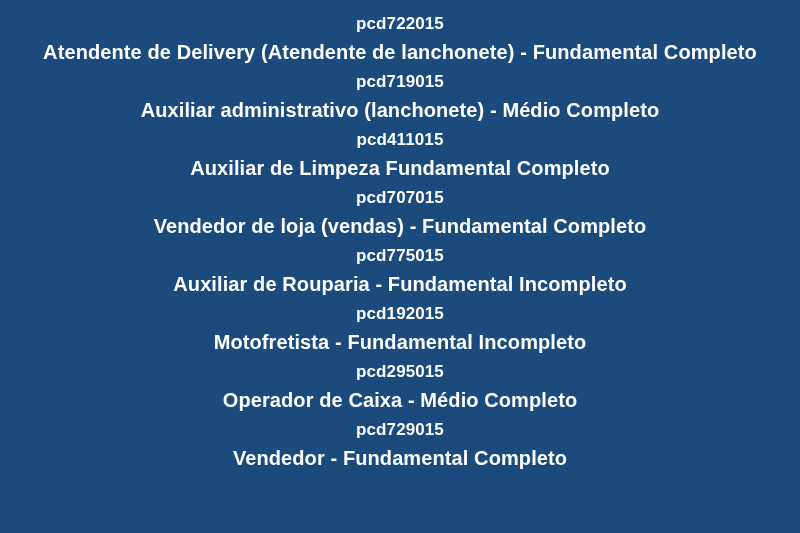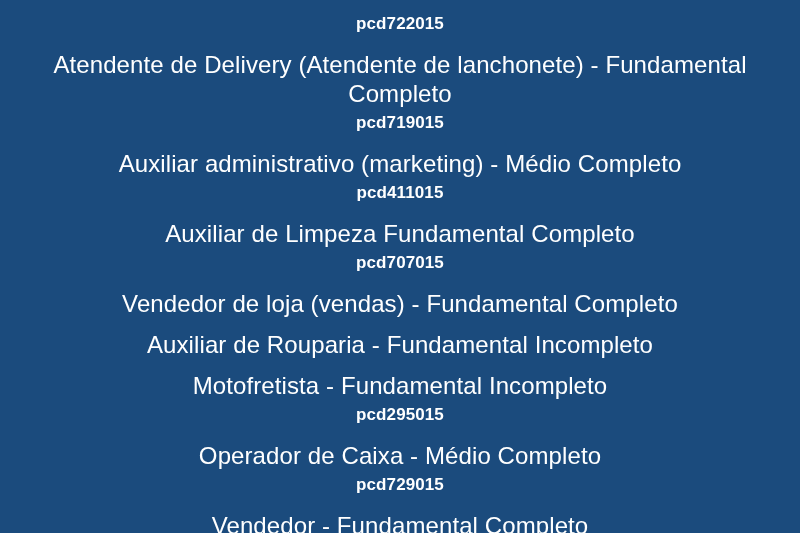--- a/index.html
+++ b/index.html
@@ -29,45 +29,46 @@
     text-align: center;
     width: 100%;
     line-height: 29px;
     letter-spacing: 0.1px;
   }
   .code {
     font-size: 17px;
     font-weight: 700;
   }
   .job {
-    font-size: 24px;
-    font-weight: 400;
-    margin-top: 12px;
+    font-size: 20px;
+    font-weight: 700;
   }
 </style>
 </head>
 <body>
 
 <div class="page">
 
   <div class="line code">pcd722015</div>
   <div class="line job">Atendente de Delivery (Atendente de lanchonete) - Fundamental Completo</div>
 
   <div class="line code">pcd719015</div>
-  <div class="line job">Auxiliar administrativo (marketing) - Médio Completo</div>
+  <div class="line job">Auxiliar administrativo (lanchonete) - Médio Completo</div>
 
   <div class="line code">pcd411015</div>
   <div class="line job">Auxiliar de Limpeza Fundamental Completo</div>
 
   <div class="line code">pcd707015</div>
   <div class="line job">Vendedor de loja (vendas) - Fundamental Completo</div>
 
+  <div class="line code">pcd775015</div>
   <div class="line job">Auxiliar de Rouparia - Fundamental Incompleto</div>
 
 
+  <div class="line code">pcd192015</div>
   <div class="line job">Motofretista - Fundamental Incompleto</div>
 
   <div class="line code">pcd295015</div>
   <div class="line job">Operador de Caixa - Médio Completo</div>
 
   <div class="line code">pcd729015</div>
   <div class="line job">Vendedor - Fundamental Completo</div>
 
 </div>
 

